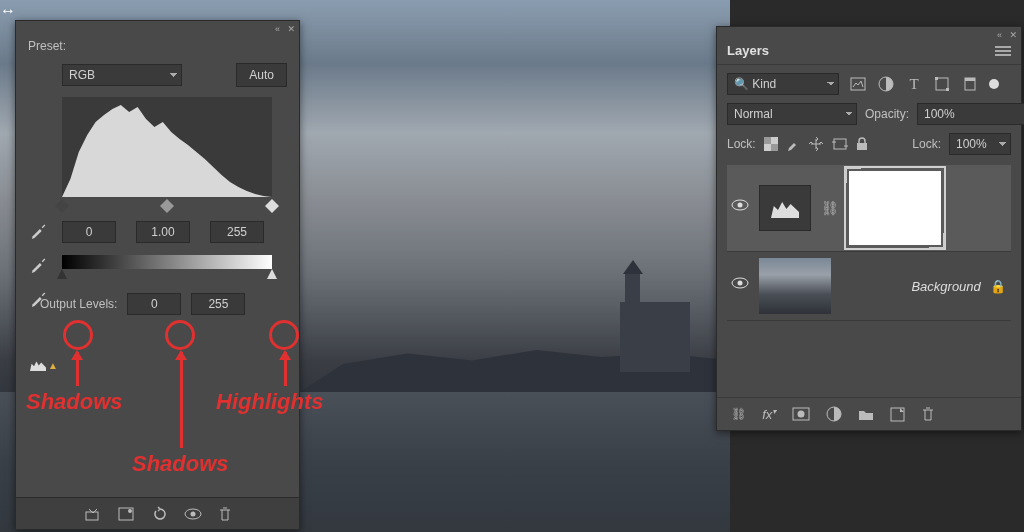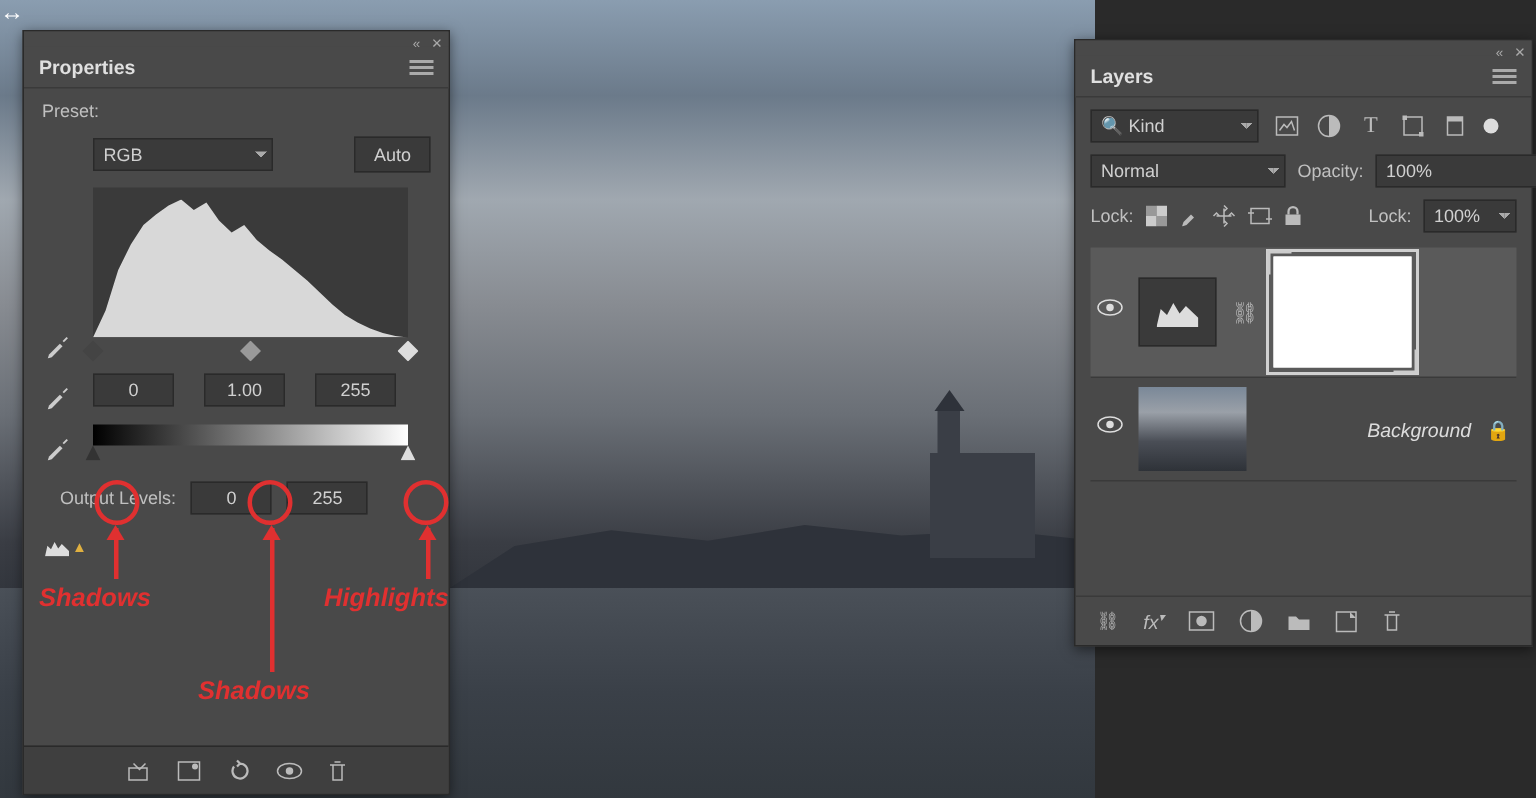--- a/index.html
+++ b/index.html
@@ -110,21 +110,21 @@
     clip-path: polygon(50% 0%, 100% 50%, 50% 100%, 0% 50%);
     cursor: pointer;
   }
   .slider-track .handle.dark { background: #444; }
   .slider-track .handle.light { background: #ddd; }
   .circle-ann {
     position: absolute; width: 30px; height: 30px; border: 3px solid #e03030;
     border-radius: 50%; transform: translate(-50%, -50%); pointer-events: none;
   }
   .ann-label {
-    position: absolute; color: #e03030; font-weight: 700; font-size: 17px;
+    position: absolute; color: #e03030; font-weight: 700; font-size: 22px;
     font-style: italic; pointer-events: none;
   }
   .ann-arrow {
     position: absolute; width: 3px; background: #e03030; transform-origin: top center;
   }
   .ann-arrow::after {
     content: ""; position: absolute; top: -2px; left: -5px;
     border-left: 6px solid transparent; border-right: 6px solid transparent;
     border-bottom: 10px solid #e03030;
   }
@@ -203,24 +203,20 @@
   <div class="water"></div>
 </div>
 
 <span class="drag-arrow">↔</span>
 
 <div class="panel prop-panel">
   <div class="panel-titlebar">
     <span class="ctrl">«</span>
     <span class="ctrl">✕</span>
   </div>
-  <div class="panel-header">
-    <span class="title">Properties</span>
-    <span class="menu-icon"></span>
-  </div>
   <div class="body-sect">
 
     <div class="row">
       <span class="label">Preset:</span>
     </div>
 
     <div class="row" style="padding-left:34px">
       <select style="width:120px">
         <option>RGB</option>
       </select>

